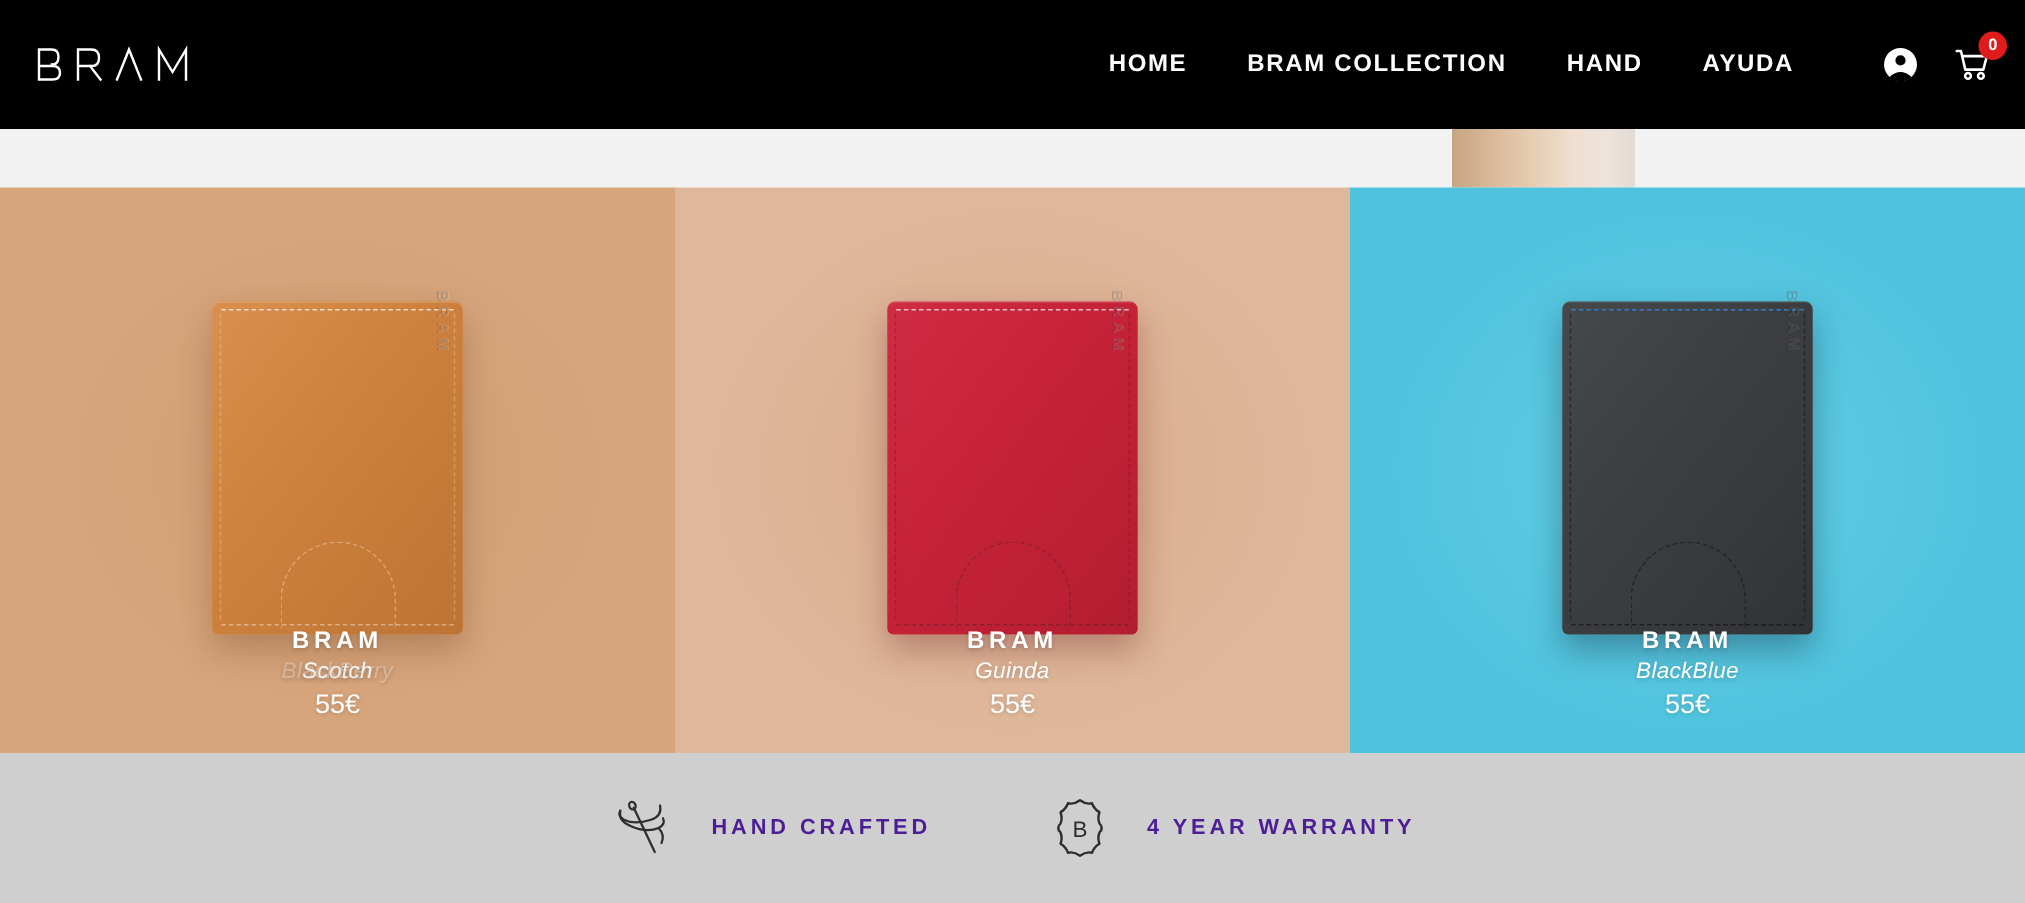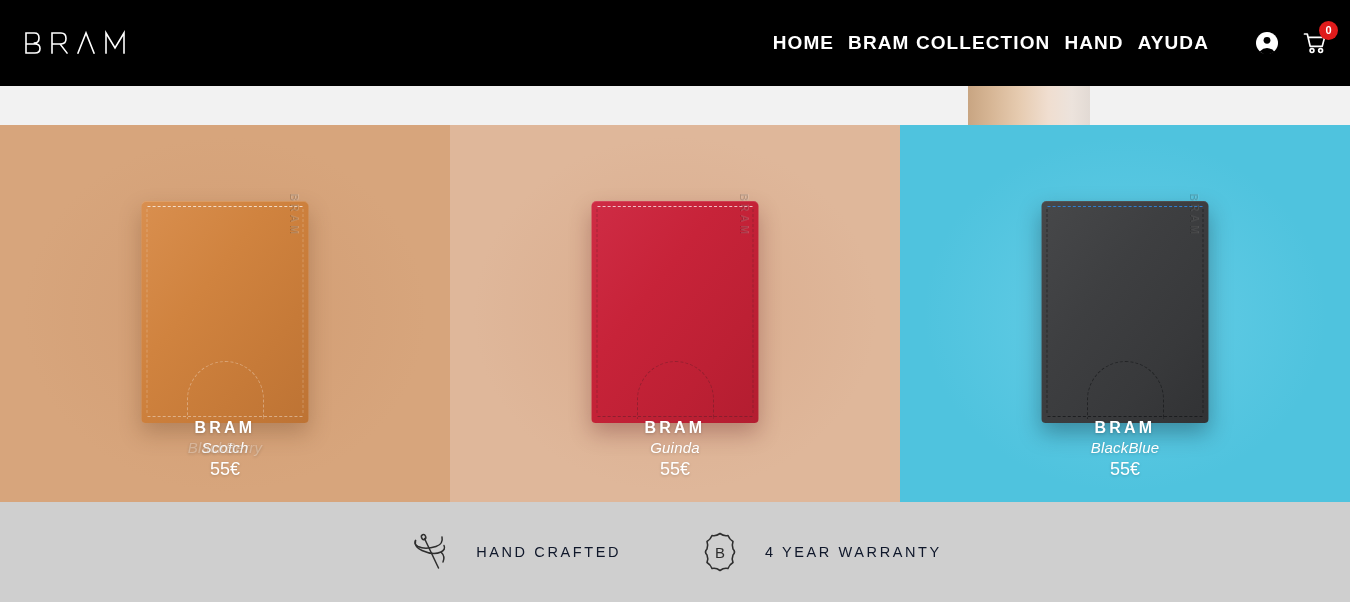--- a/index.html
+++ b/index.html
@@ -28,24 +28,24 @@
   }
   .logo svg { display:block; }
 
   .nav {
     margin-left:auto;
     display:flex; align-items:center;
     padding-right:22px;
   }
   .nav-item {
     color:#ffffff;
-    font-size:19px;
+    font-size:16px;
     letter-spacing:1.1px;
     font-weight:600;
-    margin:0 7px;
+    margin:0 20px;
     white-space:nowrap;
     cursor:pointer;
   }
   .nav-icons { display:flex; align-items:center; margin-left:16px; }
   .icon-btn {
     margin-left:22px;
     position:relative;
     cursor:pointer;
     width:26px; height:26px;
     display:flex; align-items:center; justify-content:center;
@@ -227,24 +227,24 @@
     display:flex;
     align-items:center;
     margin:0 38px;
   }
   .feature-icon {
     width:46px; height:46px;
     display:flex; align-items:center; justify-content:center;
     margin-right:22px;
   }
   .feature-label {
-    color:#0f172a;
+    color:#4c1d95;
     font-size:14.5px;
     letter-spacing:2.6px;
-    font-weight:400;
+    font-weight:700;
     white-space:nowrap;
   }
 </style>
 </head>
 <body>
 
 <div class="header">
 
   <div class="logo">
     <svg width="104" height="26" viewBox="0 0 104 26">

